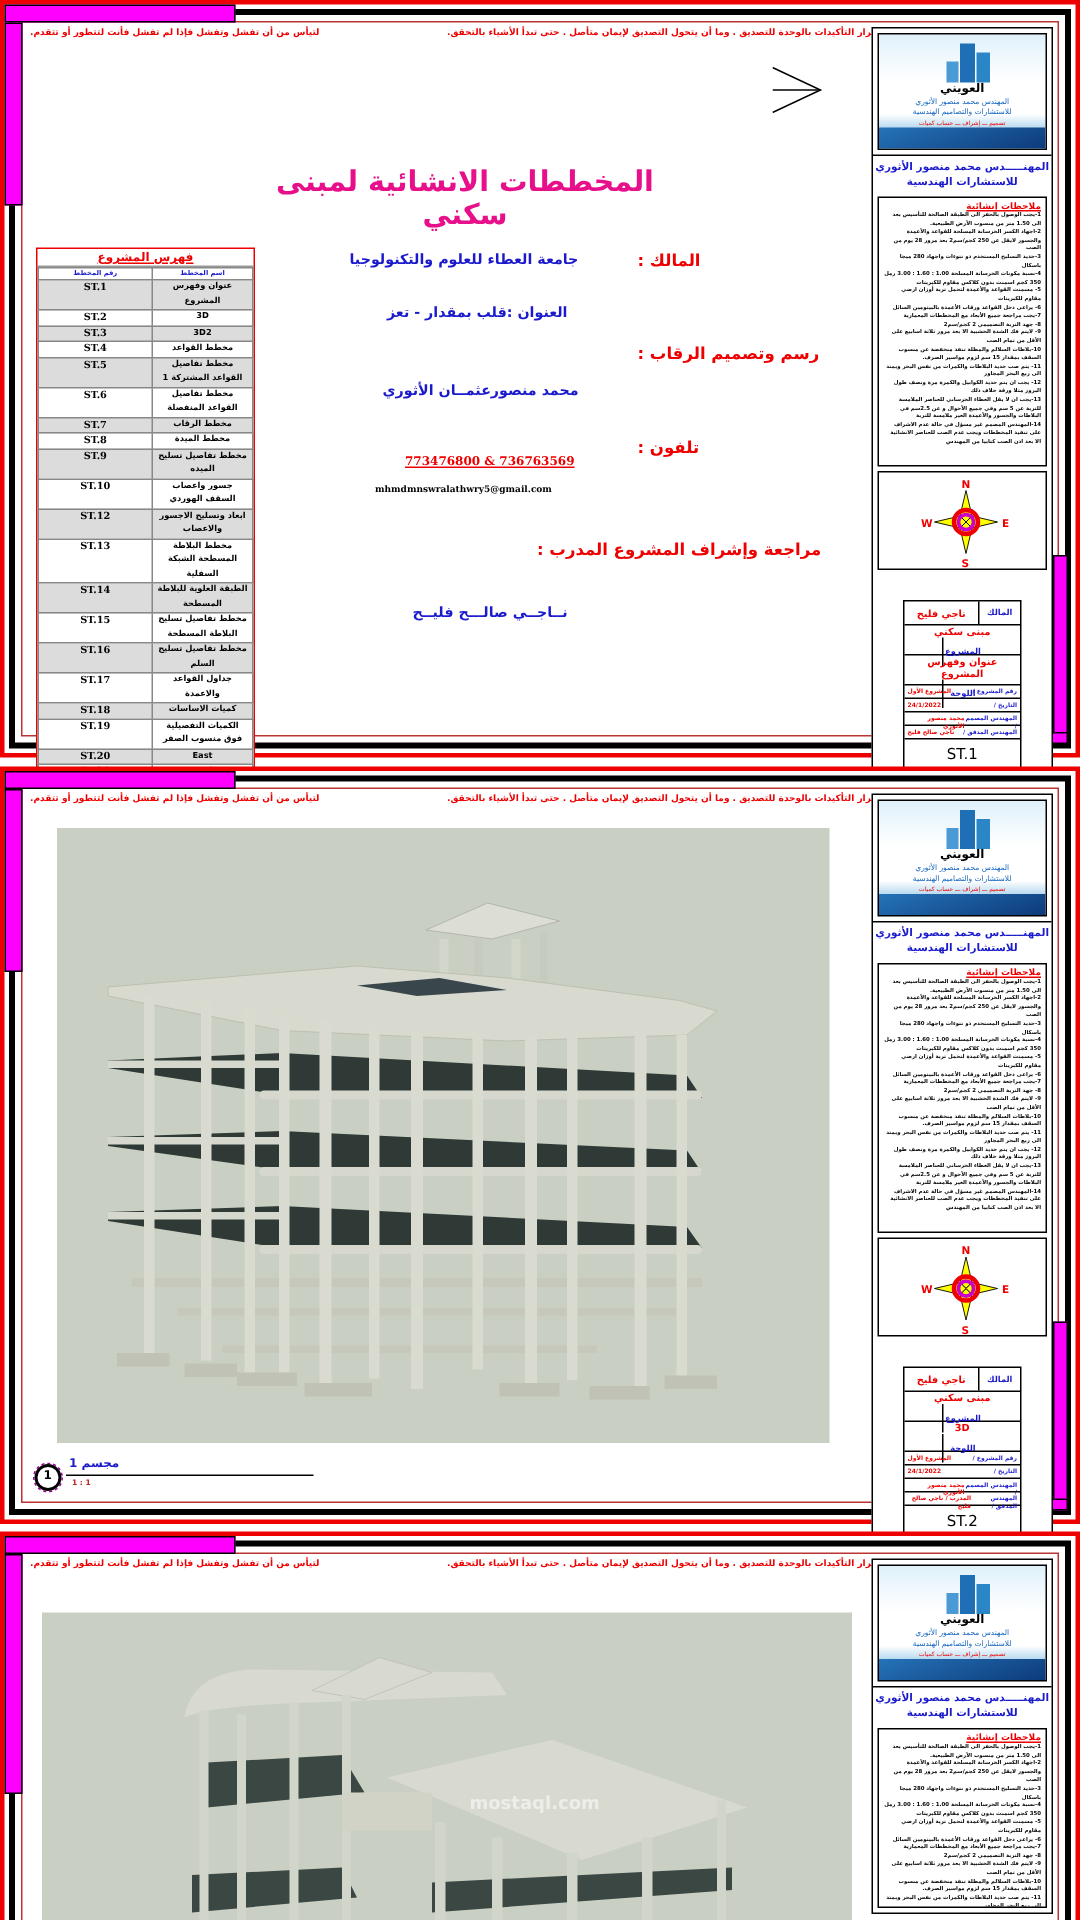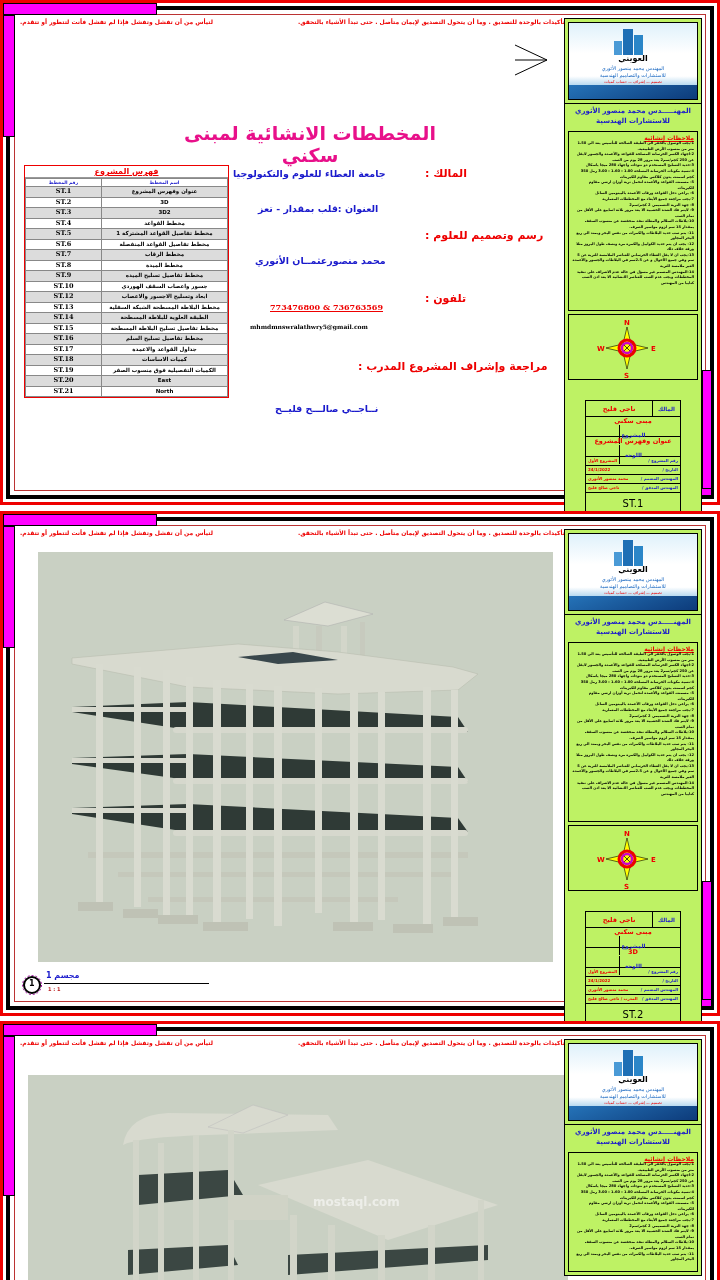--- a/index.html
+++ b/index.html
@@ -7,21 +7,21 @@
   .sheet { position: absolute; left: 0; width: 720px; background: #e00; }
   .sheet .b1 { position: absolute; left: 3px; top: 3px; right: 3px; bottom: 3px; background: #fff; }
   .sheet .b2 { position: absolute; left: 6px; top: 6px; right: 6px; bottom: 6px; background: #000; }
   .sheet .b3 { position: absolute; left: 10px; top: 10px; right: 10px; bottom: 10px; background: #fff; }
   .sheet .b4 { position: absolute; left: 14px; top: 14px; right: 14px; bottom: 14px; background: #fff; border: 1px solid #b33; }
   .mag-top { position: absolute; left: 3px; top: 3px; width: 154px; height: 12px; background: #f0f; border: 1px solid #000; }
   .mag-left { position: absolute; left: 3px; top: 15px; width: 12px; height: 122px; background: #f0f; border: 1px solid #000; }
   .mag-right { position: absolute; right: 8px; width: 10px; height: 120px; background: #f0f; border: 1px solid #000; }
   .mag-bot { position: absolute; right: 8px; width: 110px; height: 8px; background: #f0f; border: 1px solid #000; }
   .warn { position: absolute; top: 18px; font-size: 6px; font-weight: bold; color: #e00; white-space: nowrap; direction: rtl; }
-  .titleblock { position: absolute; right: 18px; top: 18px; width: 138px; border: 1px solid #000; background: #bef264; }
+  .titleblock { position: absolute; right: 18px; top: 18px; width: 121px; border: 1px solid #000; background: #ffffff; }
   .logo { height: 78px; margin: 3px; border: 1px solid #000; background: linear-gradient(180deg,#dff1fb 0%,#fff 40%,#fff 70%,#4aa0d8 100%); position: relative; overflow: hidden; text-align: center; }
   .logo .bld { position: absolute; left: 45px; top: 6px; width: 30px; height: 26px; }
   .logo .bld i { position: absolute; bottom: 0; background: #1e6fb5; }
   .logo .nm { position: absolute; top: 31px; width: 100%; font-size: 8px; font-weight: bold; color: #000; }
   .logo .s1 { position: absolute; top: 42px; width: 100%; font-size: 5px; color: #1565c0; }
   .logo .s2 { position: absolute; top: 49px; width: 100%; font-size: 5px; color: #1565c0; }
   .logo .s3 { position: absolute; top: 56px; width: 100%; font-size: 4px; color: #e00; }
   .logo .roof { position: absolute; bottom: 0; left: 0; width: 100%; height: 14px; background: linear-gradient(160deg,#2573b8,#0d3b7a); }
   .eng { font-size: 7px; font-weight: bold; color: #1a1acc; text-align: center; direction: rtl; padding: 2px 0; border-top: 1px solid #000; line-height: 10px; }
   .notes { margin: 3px; border: 1px solid #000; padding: 2px 3px; height: 180px; direction: rtl; }
@@ -35,22 +35,22 @@
   .row3 .v { flex: 1; font-size: 6.5px; color: #e00; font-weight: bold; text-align: center; order: 1; }
   .row3.tall { height: 20px; flex-direction: column; } .row3.tall .k { line-height: 20px; }
   .meta { display: flex; justify-content: space-between; border-bottom: 1px solid #000; font-size: 4px; font-weight: bold; padding: 1px 2px; height: 9px; direction: rtl; }
   .meta .mk { color: #1a1acc; } .meta .mv { color: #e00; }
   .sheetno { height: 22px; border-bottom: 1px solid #000; font-size: 10px; text-align: center; line-height: 22px; color: #000; }
   .scale { display: flex; justify-content: space-between; font-size: 4px; font-weight: bold; padding: 1px 2px; height: 9px; direction: rtl; }
   .scale .mk { color: #1a1acc; } .scale .mv { color: #e00; }
   
   .banner { position: absolute; left: 102px; top: 44px; width: 415px; height: 32px; border: 2px solid #e00; font-family: "DejaVu Serif", serif; font-size: 12px; font-weight: bold; color: #1a1acc; text-align: center; line-height: 28px; direction: rtl; }
   .arrow { position: absolute; left: 515px; top: 44px; }
-  .main-title { position: absolute; left: 160px; top: 110px; width: 300px; font-size: 19px; font-weight: bold; color: #e8108a; text-align: center; direction: rtl; margin-top: 12px; }
-  .index { position: absolute; left: 24px; top: 165px; width: 205px; border: 1px solid #e00; background: #fff; }
+  .main-title { position: absolute; left: 160px; top: 110px; width: 300px; font-size: 19px; font-weight: bold; color: #e8108a; text-align: center; direction: rtl; }
+  .index { position: absolute; left: 24px; top: 165px; width: 146px; border: 1px solid #e00; background: #fff; }
   .index .cap { font-size: 8px; font-weight: bold; color: #e00; text-align: center; text-decoration: underline; direction: rtl; border-bottom: 1px solid #999; height: 12px; line-height: 12px; }
   .index table { width: 100%; border-collapse: collapse; }
   .index td, .index th { border: 1px solid #888; font-size: 5.5px; font-weight: bold; text-align: center; padding: 0 2px; line-height: 9.5px; }
   .index th { color: #1a1acc; font-size: 4.5px; line-height: 7px; }
   .index td.num { font-family: "DejaVu Serif", serif; font-size: 6.5px; width: 76px; vertical-align: top; }
   .index td.nm { direction: rtl; }
   .index tr.g td { background: #dcdcdc; }
   .lbl { position: absolute; font-size: 11px; font-weight: bold; color: #e00; direction: rtl; white-space: nowrap; text-align: center; }
   .val { position: absolute; font-size: 9.5px; font-weight: bold; color: #1a1acc; direction: rtl; white-space: nowrap; }
   .phone { position: absolute; left: 270px; top: 302px; font-family: "DejaVu Serif", serif; font-size: 8px; font-weight: bold; color: #e00; text-decoration: underline; }
@@ -173,21 +173,21 @@
             <td class="num">ST.21</td>
             <td class="nm">North</td>
           </tr>
         </tbody>
     </table>
   </div>
 
   <div class="lbl" style="left:425px;top:167px;">المالك :</div>
   <div class="val" style="left:233px;top:168px;">جامعة العطاء للعلوم والتكنولوجيا</div>
   <div class="val" style="left:258px;top:203px;">العنوان :قلب بمقدار  -  تعز</div>
-  <div class="lbl" style="left:425px;top:229px;">رسم وتصميم للعلوم :</div>
+  <div class="lbl" style="left:425px;top:229px;">رسم وتصميم الرقاب :</div>
   <div class="val" style="left:255px;top:255px;">محمد منصورعثمــان الأثوري</div>
   <div class="lbl" style="left:425px;top:292px;">تلفون :</div>
   <div class="phone">773476800  &amp; 736763569</div>
   <div class="email">mhmdmnswralathwry5@gmail.com</div>
   <div class="lbl" style="left:358px;top:360px;">مراجعة وإشراف المشروع المدرب  :</div>
   <div class="val" style="left:275px;top:403px;">نــاجــي صالـــح فليــح</div>
 
   <div class="titleblock" id="tb0">
     <div class="logo">
       <div class="bld">

